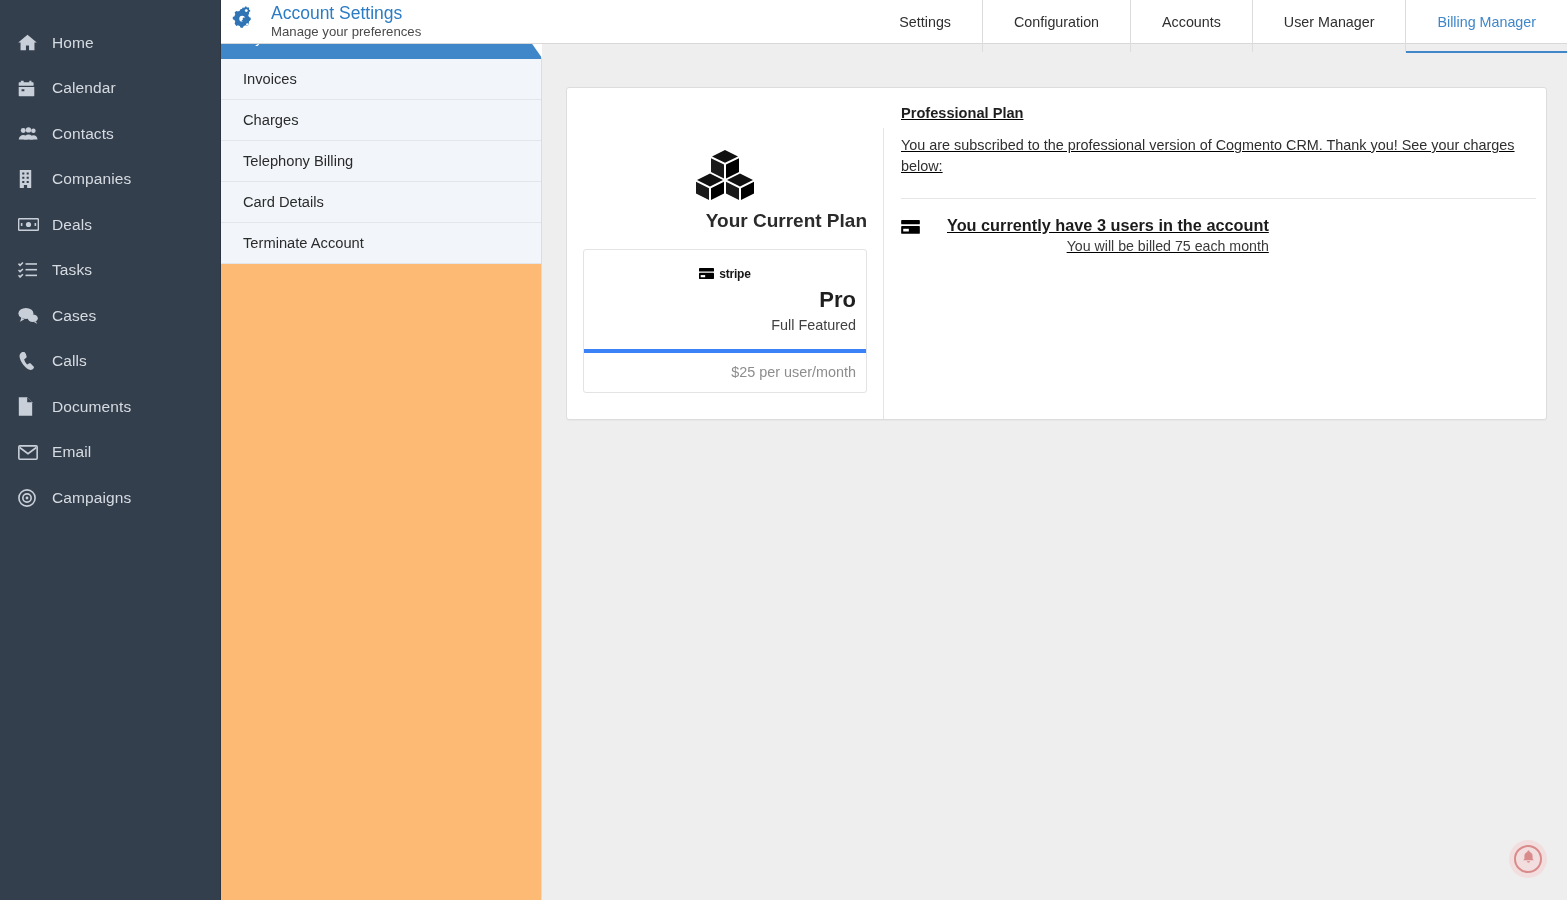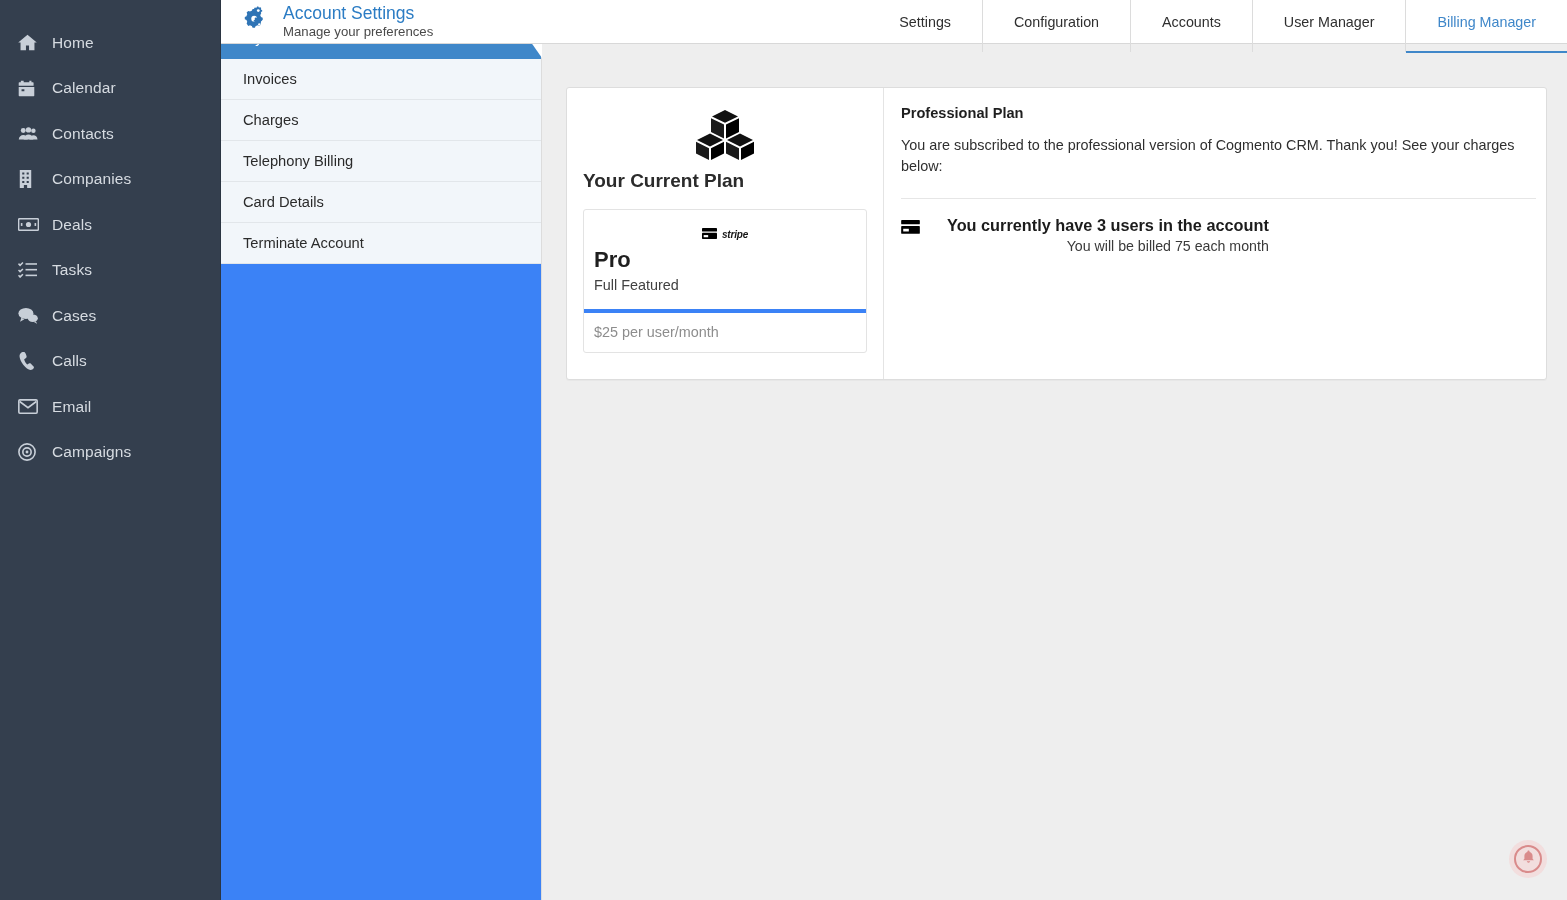--- a/index.html
+++ b/index.html
@@ -33,21 +33,21 @@
     display: flex; align-items: center; justify-content: flex-start;
     color: #c3cad3;
   }
   .nav-item .nav-ico svg { display: block; fill: #c8cfd8; }
   .nav-item .nav-label { padding-left: 8px; letter-spacing: .1px; }
 
   
   .submenu-panel {
     width: 321px; flex: 0 0 321px;
     height: 900px;
-    background: #3b82f6;
+    background: #fdba74;
     border-right: 1px solid #dcdcdc;
     position: relative;
   }
   .submenu-top-rule { height: 1px; background: #d8d8d8; width: 100%; }
   .submenu-gap { height: 16px; background: #ffffff; }
   .submenu-list { border-top: 1px solid #e2e6ea; }
   .submenu-item {
     position: relative;
     height: 41px;
     display: flex; align-items: center;
@@ -77,21 +77,21 @@
   
   .topbar {
     position: absolute;
     left: 221px; top: 0;
     width: 1346px; height: 44px;
     background: #ffffff;
     border-bottom: 1px solid #d8d8d8;
     display: flex; align-items: center;
     z-index: 5;
   }
-  .brand { display: flex; align-items: center; padding-left: 20px; justify-content: flex-end; }
+  .brand { display: flex; align-items: center; padding-left: 8px; justify-content: flex-end; }
   .brand .gears { width: 34px; height: 34px; display: flex; align-items: center; justify-content: center; }
   .brand-text { padding-left: 8px; line-height: 1.05; }
   .brand-title { color: #2b7cc4; font-size: 17.5px; }
   .brand-sub { color: #4a4a4a; font-size: 13.2px; padding-top: 2px; }
 
   .tabs { margin-left: auto; display: flex; align-items: stretch; height: 60px; }
   .tab {
     display: flex; align-items: center; justify-content: center;
     padding: 0 31px;
     font-size: 14.3px;
@@ -124,47 +124,48 @@
     background: #ffffff;
     border: 1px solid #dddddd;
     border-radius: 3px;
     display: flex;
     box-shadow: 0 1px 1px rgba(0,0,0,0.03);
   }
   .card-left {
     width: 317px; flex: 0 0 317px;
     border-right: 1px solid #e4e4e4;
     padding: 22px 16px 26px 16px;
-    text-align: left;
+    text-align: right;
+    margin-top: 40px;
   }
   .cubes-icon { display: flex; justify-content: center; margin-bottom: 10px; }
   .current-plan-title {
     font-size: 19px; font-weight: bold; color: #2b2b2b;
     margin-bottom: 17px;
   }
   .plan-box {
     border: 1px solid #e3e3e3;
     border-radius: 3px;
     background: #ffffff;
   }
   .plan-box-body { padding: 15px 10px 16px 10px; }
   .stripe-badge {
     display: flex; align-items: center; justify-content: center;
     gap: 5px; margin-bottom: 4px;
   }
-  .stripe-word { font-size: 10px; font-weight: bold; color: #161616; letter-spacing: -.2px; font-style: italic; }
+  .stripe-word { font-size: 12px; font-weight: bold; color: #161616; letter-spacing: -.2px; }
   .plan-name { font-size: 22px; font-weight: bold; color: #1f1f1f; line-height: 1.2; }
   .plan-feature { font-size: 14.4px; color: #414141; padding-top: 4px; }
   .plan-price {
     border-top: 4px solid #3b82f6;
     padding: 11px 10px 12px 10px;
     font-size: 14.4px; color: #8d8d8d;
   }
 
-  .card-right { flex: 1 1 auto; padding: 17px 10px 24px 17px; }
+  .card-right { flex: 1 1 auto; padding: 17px 10px 24px 17px; text-decoration: underline; }
   .pro-title { font-size: 14.6px; font-weight: bold; color: #1f1f1f; }
   .pro-desc {
     font-size: 14.4px; color: #2f2f2f;
     line-height: 1.45; padding-top: 14px; max-width: 615px;
   }
   .hr { height: 1px; background: #e6e6e6; margin: 21px 0 0 0; }
   .users-row { display: flex; padding-top: 17px; gap: 18px; }
   .users-icon { flex: 0 0 26px; padding-top: 4px; }
   .users-text { padding-left: 2px; }
   .users-head { font-size: 16.3px; font-weight: bold; color: #1c1c1c; }
@@ -271,20 +272,29 @@
 
     <div class="nav-item">
       <span class="nav-ico">
         <svg width="17" height="18" viewBox="0 0 20 21">
             <path d="M13.6 0c.9 0 1.5.4 2.1 1.6.9 1.9 1.6 3.5 1.7 4.5.1.9-.3 1.5-1.2 2.1l-1.5 1c-.3.2-.4.5-.3.9.5 1.8 2 4.4 3.3 5.6.3.3.7.3 1 .1l1.5-1c.9-.5 1.6-.5 2.3.1.8.7 2.1 2 3.4 3.5.8.9.9 1.6.3 2.4-.9 1.2-2.3 2.2-3.8 2.2-2.6 0-6.4-2.6-9.3-6.6C10.3 12.6 8.4 8.6 8.4 5.7c0-2 1-3.7 2.4-4.7C11.5.4 12.6 0 13.6 0z" transform="translate(-6 -0.3) scale(0.93)"></path>
           </svg>
       </span>
       <span class="nav-label">Calls</span>
     </div>
 
+    <div class="nav-item">
+      <span class="nav-ico">
+        <svg width="15" height="19" viewBox="0 0 18 22">
+            <path d="M1 0h10l6 6v16H1V0z"></path>
+            <path d="M11 0v6h6" fill="#343f4e"></path>
+          </svg>
+      </span>
+      <span class="nav-label">Documents</span>
+    </div>
 
     <div class="nav-item">
       <span class="nav-ico">
         <svg width="20" height="15" viewBox="0 0 24 18">
             <rect x="1" y="1" width="22" height="16" rx="1.3" fill="none" stroke="#c8cfd8" stroke-width="1.9"></rect>
             <path d="M2 3l10 7.5L22 3" fill="none" stroke="#c8cfd8" stroke-width="1.9"></path>
           </svg>
       </span>
       <span class="nav-label">Email</span>
     </div>

